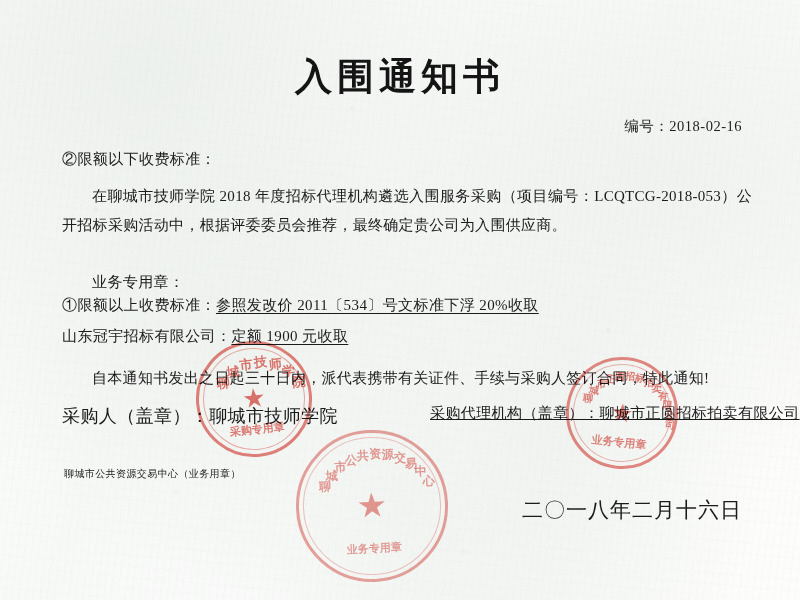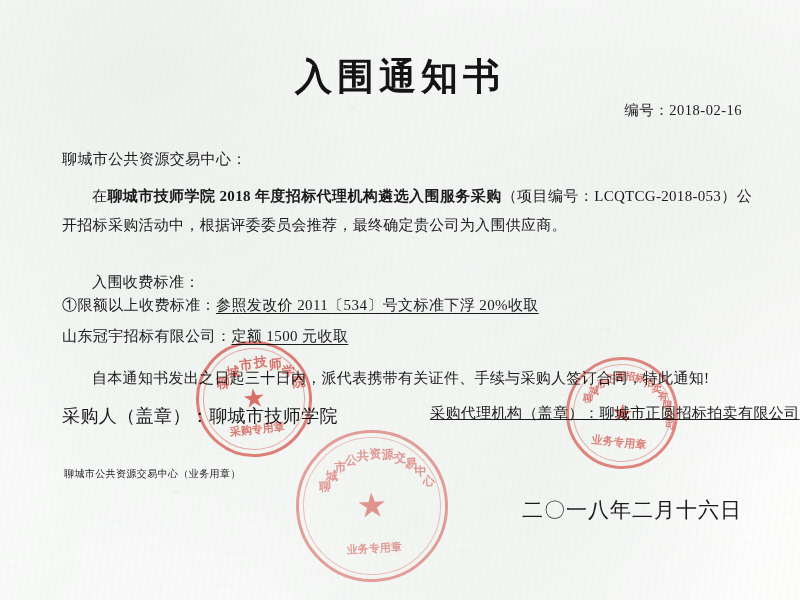--- a/index.html
+++ b/index.html
@@ -67,21 +67,21 @@
     text-align: center;
     font-size: 37px;
     font-weight: bold;
     letter-spacing: 5px;
     font-family: "DejaVu Serif", "Liberation Serif", serif;
     color: #141414;
   }
 
   #doc-number {
     position: absolute;
-    top: 101px;
+    top: 117px;
     right: 58px;
     font-size: 14.5px;
     letter-spacing: 0.5px;
     color: #1d1d1d;
   }
 
   #recipient {
     position: absolute;
     top: 150px;
     left: 62px;
@@ -93,21 +93,21 @@
     position: absolute;
     top: 182px;
     left: 62px;
     width: 690px;
     font-size: 15px;
     line-height: 29px;
     text-indent: 30px;
     letter-spacing: 0.3px;
     text-align: justify;
   }
-  #body-para b { font-weight: bold; }
+  #body-para b { font-weight: normal; }
 
   #fee-heading {
     position: absolute;
     top: 273px;
     left: 62px;
     font-size: 15px;
     text-indent: 30px;
     letter-spacing: 0.4px;
   }
 
@@ -267,34 +267,34 @@
   <div id="texture2"></div>
 
   <div class="content">
 
     <div id="doc-title">入围通知书</div>
 
     <div id="doc-number">
       <span>编号：</span><span>2018-02-16</span>
     </div>
 
-    <div id="recipient">聊城市公共资源交易中心：</div>
+    <div id="recipient">②限额以下收费标准：</div>
 
     <div id="body-para">
       <span>在</span><b>聊城市技师学院 2018 年度招标代理机构遴选入围服务采购</b><span>（项目编号：LCQTCG-2018-053）公开招标采购活动中，根据评委委员会推荐，最终确定贵公司为入围供应商。</span>
     </div>
 
-    <div id="fee-heading">入围收费标准：</div>
+    <div id="fee-heading">业务专用章：</div>
 
     <div class="fee-line" id="fee-1">
       <span>①限额以上收费标准：</span><span class="fee-value">参照发改价 2011〔534〕号文标准下浮 20%收取</span>
     </div>
 
     <div class="fee-line" id="fee-2">
-      <span>山东冠宇招标有限公司：</span><span class="fee-value">定额 1500 元收取</span>
+      <span>山东冠宇招标有限公司：</span><span class="fee-value">定额 1900 元收取</span>
     </div>
 
     <div id="notice-para">自本通知书发出之日起三十日内，派代表携带有关证件、手续与采购人签订合同，特此通知!</div>
 
     <div id="buyer-line">
       <span>采购人（盖章）：</span><span>聊城市技师学院</span>
     </div>
 
     <div id="agency-line">
       <span>采购代理机构（盖章）：</span><span>聊城市正圆招标拍卖有限公司</span>

